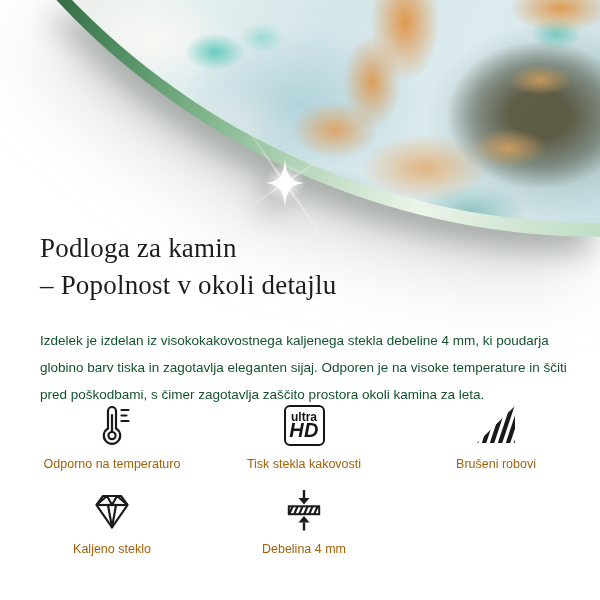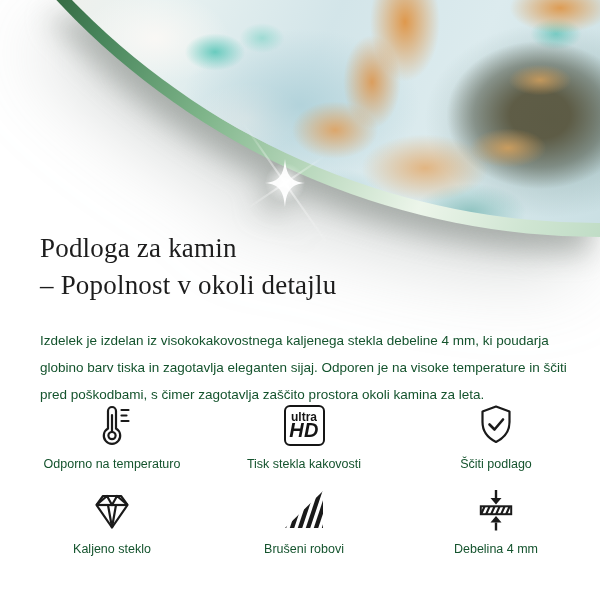--- a/index.html
+++ b/index.html
@@ -67,21 +67,21 @@
     font-size:13.5px; line-height:27px; color:#14532d;
   }
 
   
   .features {
     position:absolute; left:16px; top:400px; width:576px;
     display:grid; grid-template-columns:repeat(3,1fr); row-gap:14px;
   }
   .feature { display:flex; flex-direction:column; align-items:center; }
   .icon-box { width:50px; height:50px; display:flex; align-items:center; justify-content:center; }
-  .feature-label { margin-top:7px; font-size:12.5px; color:#14532d; white-space:nowrap; }
+  .feature-label { margin-top:7px; font-size:12.5px; color:#a16207; white-space:nowrap; }
 
   .uhd {
     width:37px; height:37px; border:2.5px solid #151515; border-radius:6px;
     display:flex; flex-direction:column; align-items:center; justify-content:center;
     color:#151515; font-weight:bold;
   }
   .uhd-top { font-size:12px; line-height:10px; }
   .uhd-bottom { font-size:20px; line-height:16px; letter-spacing:.3px;font-style:italic; }
 
   .ic { stroke:#1a1a1a; fill:none; stroke-width:2.2; }
@@ -137,61 +137,52 @@
     <div class="feature">
       <div class="icon-box">
         <div class="uhd">
           <span class="uhd-top">ultra</span>
           <span class="uhd-bottom">HD</span>
         </div>
       </div>
       <span class="feature-label">Tisk stekla kakovosti</span>
     </div>
 
-    <div class="feature">
-      <div class="icon-box">
-        <svg width="48" height="48" viewBox="0 0 48 48" class="ic" stroke-linecap="round" stroke-linejoin="round">
-          <path d="M24 5.5 L37.5 10.5 V21 c0 9.5 -5.5 16 -13.5 20 c-8 -4 -13.5 -10.5 -13.5 -20 V10.5 Z"></path>
-          <path d="M17.5 23.5 L22.5 28.5 L31 18.5" stroke-width="2.6"></path>
-        </svg>
-      </div>
-      <span class="feature-label">Ščiti podlago</span>
-    </div>
-
-    <div class="feature">
-      <div class="icon-box">
-        <svg width="48" height="48" viewBox="0 0 48 48" class="ic" stroke-width="2" stroke-linejoin="round">
-          <path d="M15 10 H33 L39.5 19 L24 41.5 L8.5 19 Z"></path>
-          <path d="M8.5 19 H39.5"></path>
-          <path d="M8.5 19 L19 10 L24 19 L29 10 L39.5 19"></path>
-          <path d="M20 19 L24 41.5 M28 19 L24 41.5"></path>
-        </svg>
-      </div>
-      <span class="feature-label">Kaljeno steklo</span>
-    </div>
 
     <div class="feature">
       <div class="icon-box">
         <svg width="48" height="48" viewBox="0 0 48 48">
           <defs>
               <clipPath id="triclip">
                 <polygon points="5,42 43,42 43,5"></polygon>
               </clipPath>
             </defs>
           <g clip-path="url(#triclip)" stroke="#1a1a1a" stroke-width="4.2">
             <line x1="2" y1="48" x2="18" y2="0"></line>
             <line x1="10" y1="48" x2="26" y2="0"></line>
             <line x1="18" y1="48" x2="34" y2="0"></line>
             <line x1="26" y1="48" x2="42" y2="0"></line>
             <line x1="34" y1="48" x2="50" y2="0"></line>
             <line x1="42" y1="48" x2="58" y2="0"></line>
           </g>
         </svg>
       </div>
       <span class="feature-label">Brušeni robovi</span>
+    </div>
+
+    <div class="feature">
+      <div class="icon-box">
+        <svg width="48" height="48" viewBox="0 0 48 48" class="ic" stroke-width="2" stroke-linejoin="round">
+          <path d="M15 10 H33 L39.5 19 L24 41.5 L8.5 19 Z"></path>
+          <path d="M8.5 19 H39.5"></path>
+          <path d="M8.5 19 L19 10 L24 19 L29 10 L39.5 19"></path>
+          <path d="M20 19 L24 41.5 M28 19 L24 41.5"></path>
+        </svg>
+      </div>
+      <span class="feature-label">Kaljeno steklo</span>
     </div>
 
     <div class="feature">
       <div class="icon-box">
         <svg width="48" height="48" viewBox="0 0 48 48">
           <defs>
               <clipPath id="barclip">
                 <rect x="9" y="20.5" width="30" height="7.5"></rect>
               </clipPath>
             </defs>

